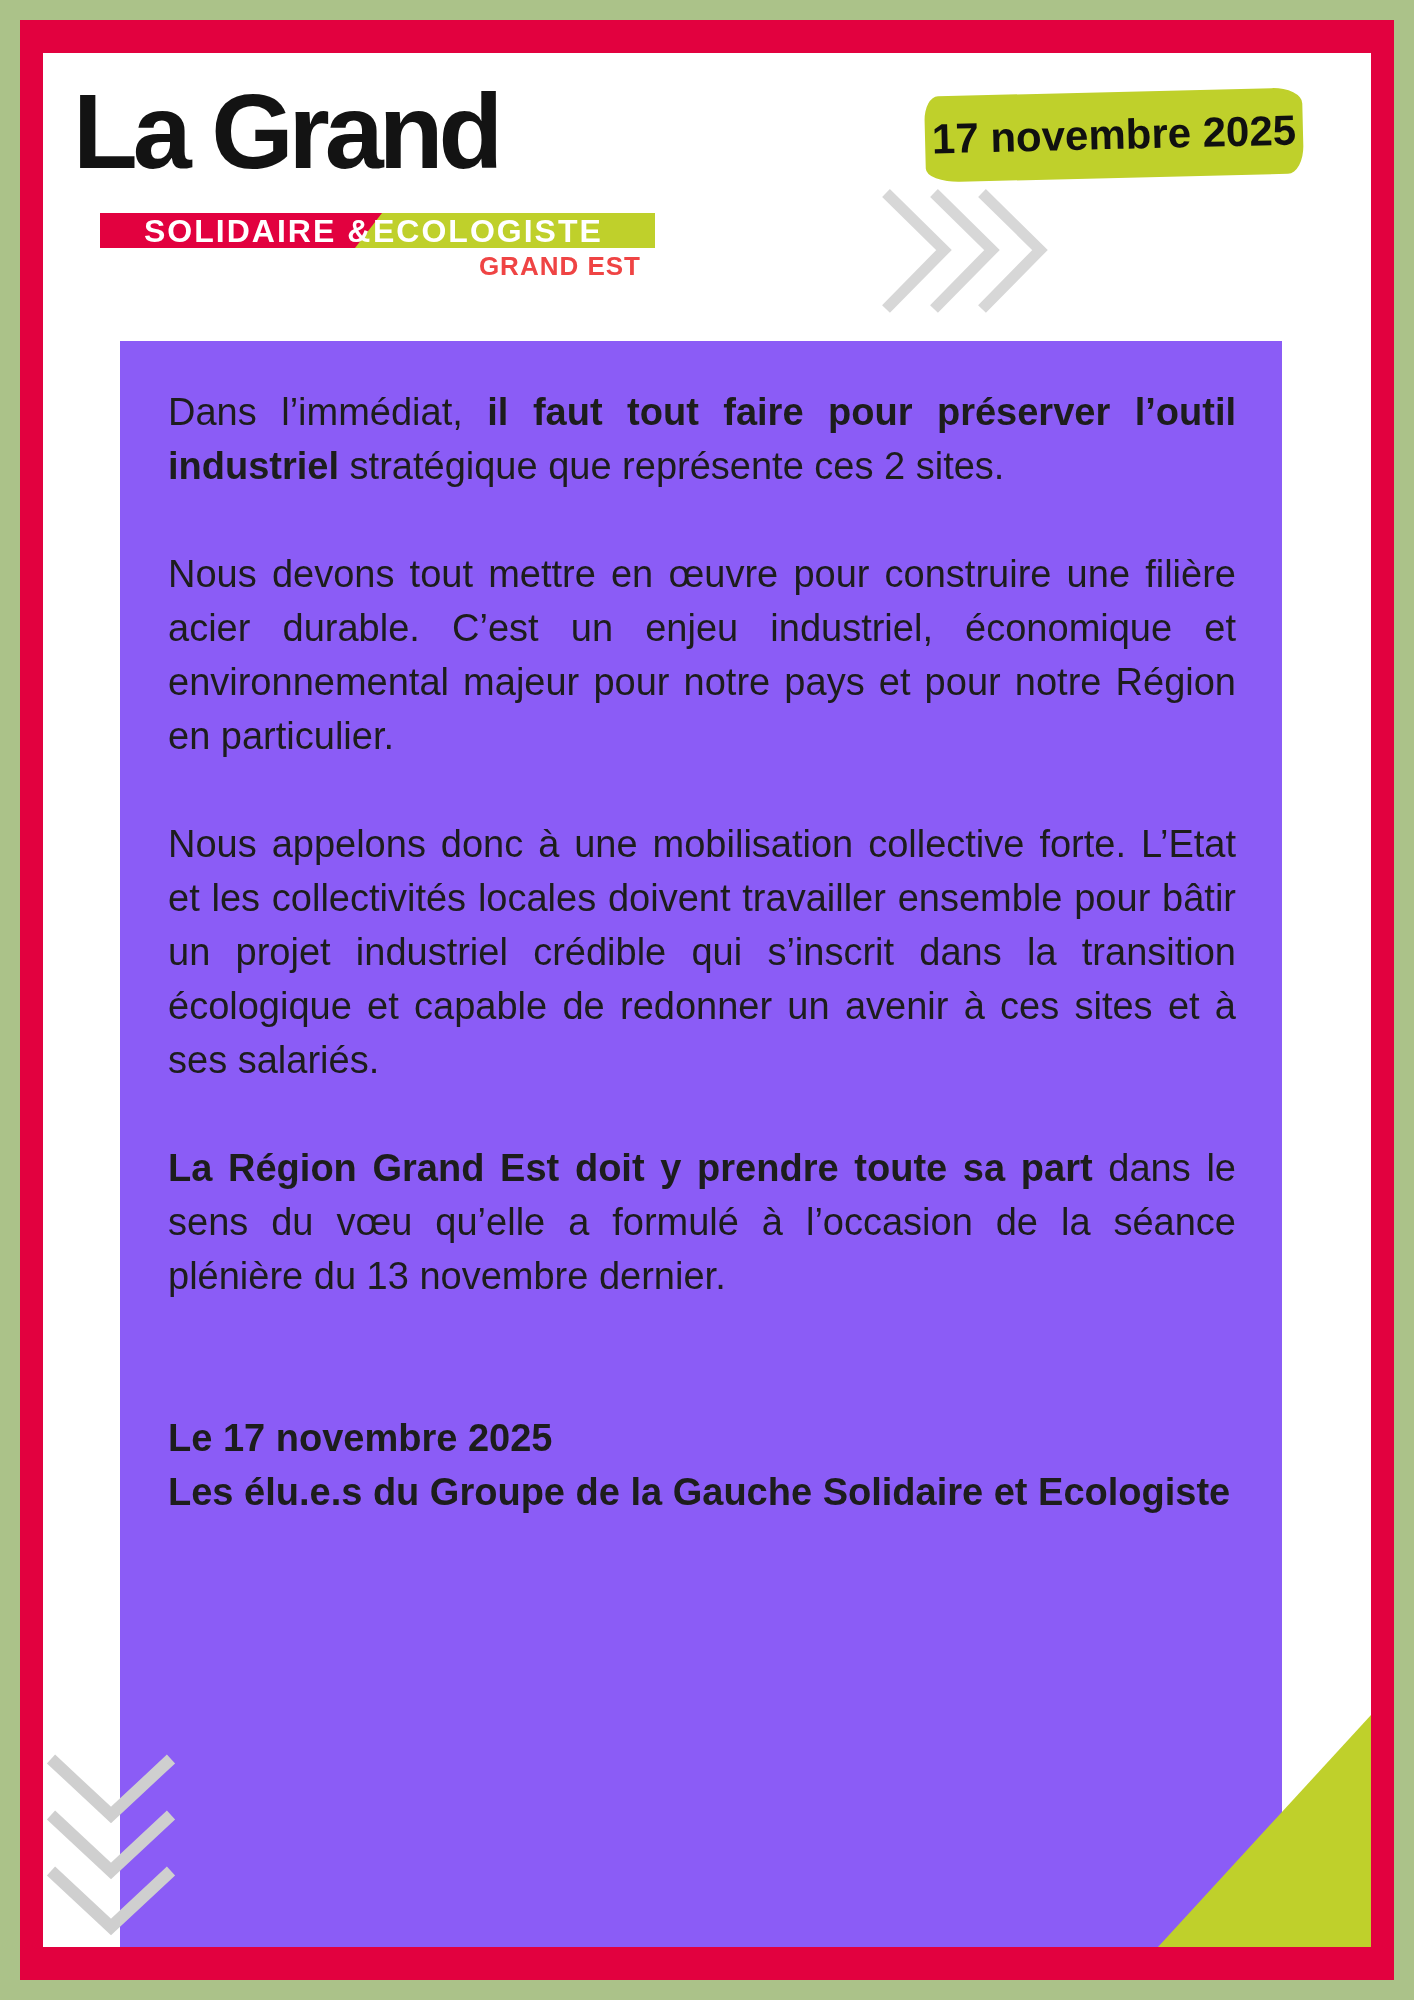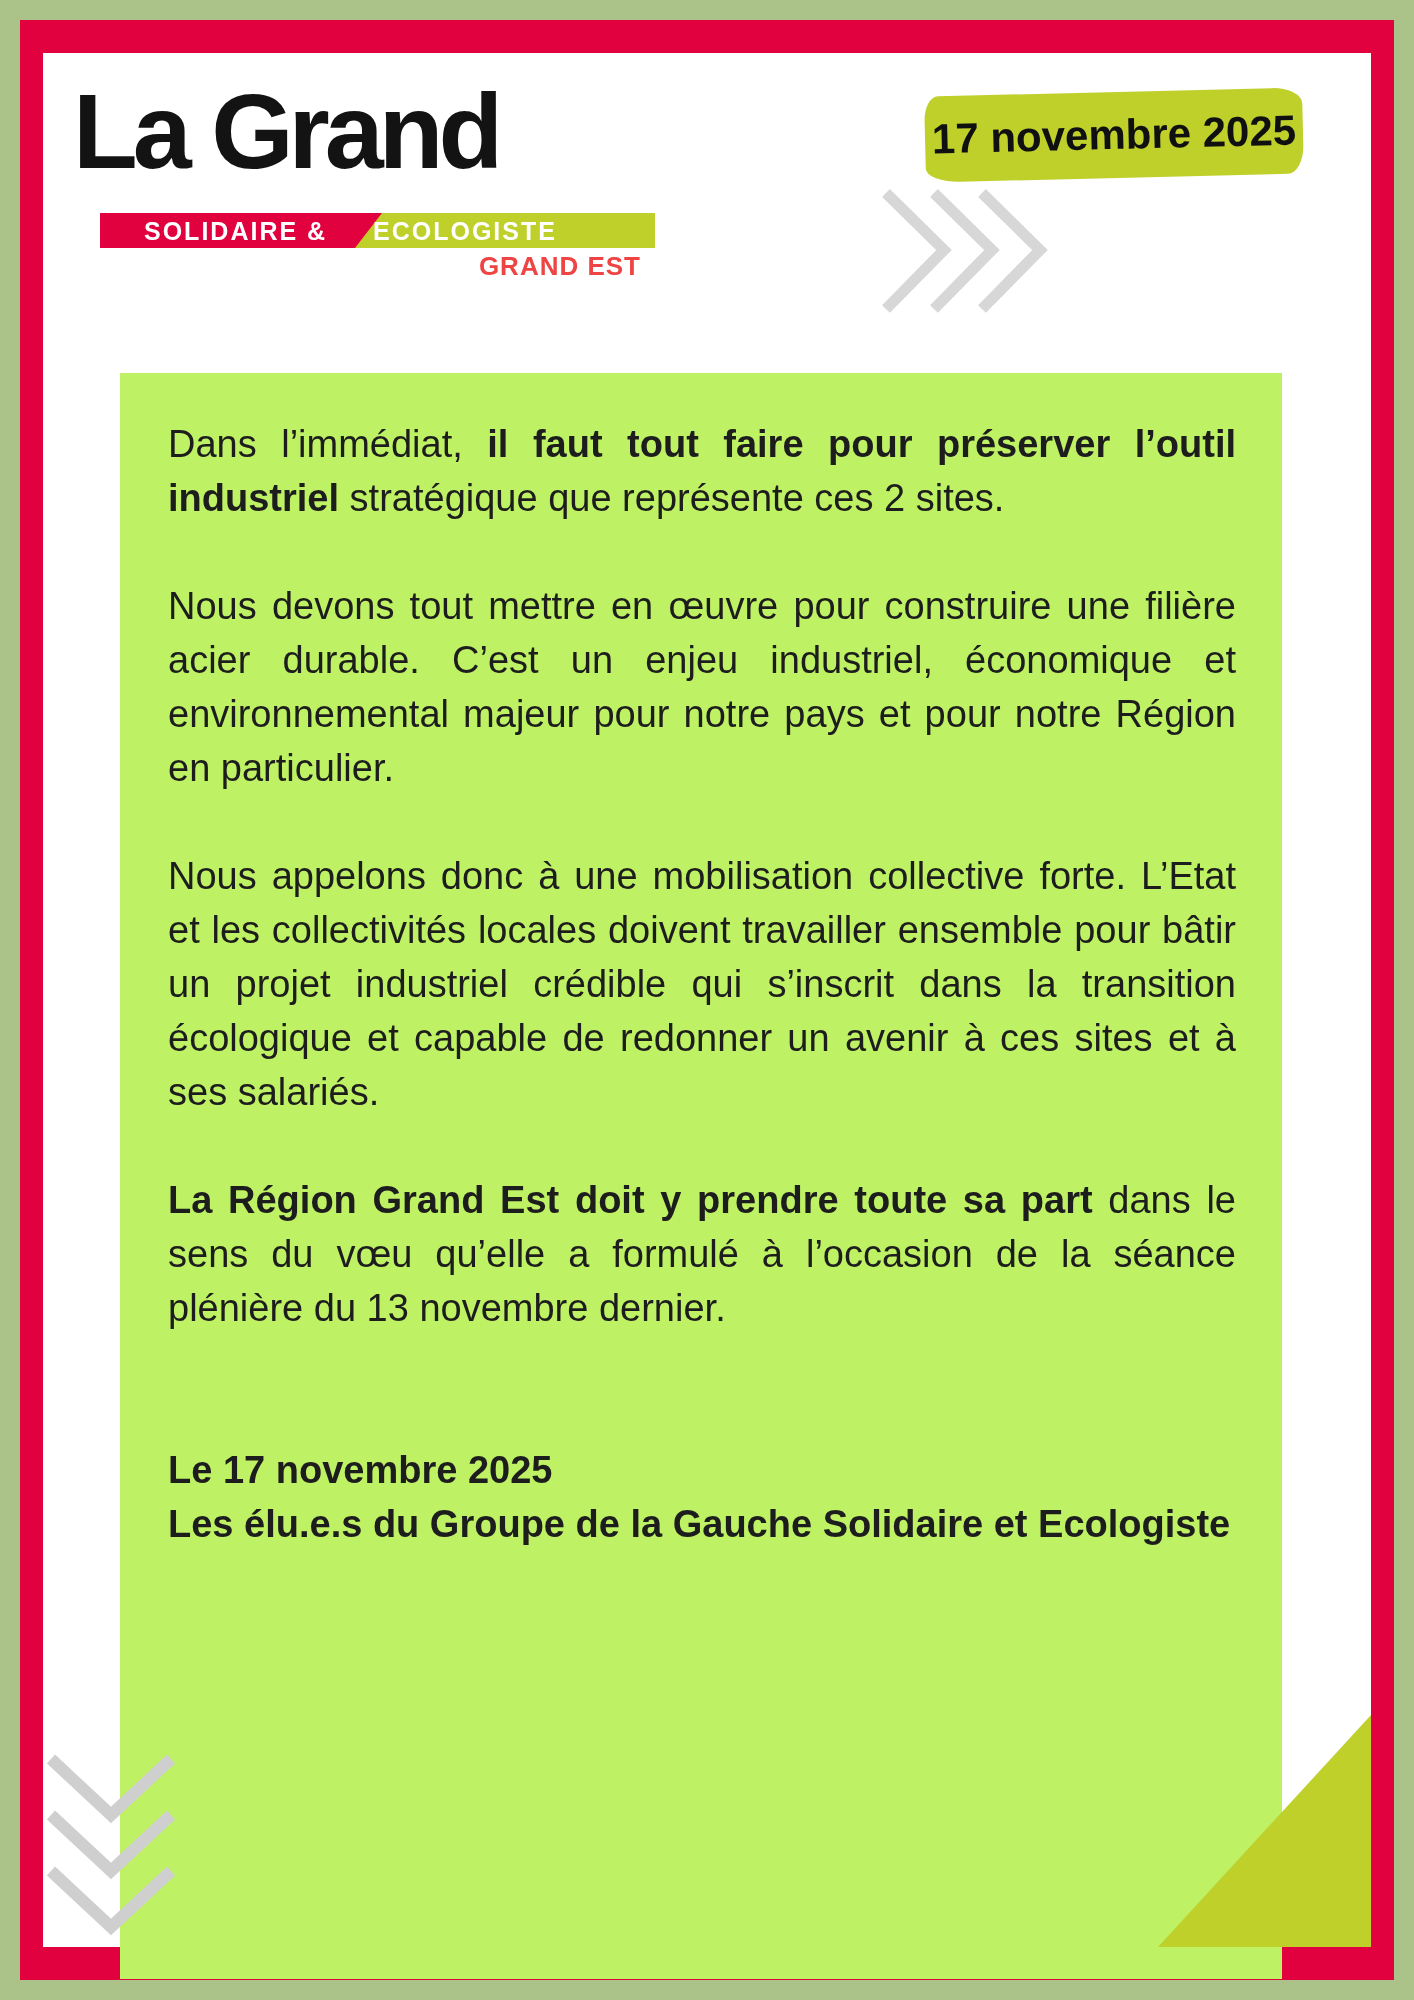--- a/index.html
+++ b/index.html
@@ -26,21 +26,21 @@
     position:absolute;left:57px;top:160px;width:555px;height:35px;
     background:#e2013f;
   }
   .logo-bar .yellow-part{
     position:absolute;left:255px;top:0;width:300px;height:35px;
     background:#bfd02b;
     clip-path:polygon(9% 0,100% 0,100% 100%,0 100%);
   }
   .logo-bar .bar-text{
     position:absolute;top:0;height:30px;line-height:36px;
-    font-size:25px;font-weight:700;letter-spacing:2px;color:#ffffff;
+    font-size:32px;font-weight:700;letter-spacing:2px;color:#ffffff;
     white-space:nowrap;z-index:2;
   }
   .bar-text.left{left:44px;}
   .bar-text.right{left:273px;}
   .logo-region{
     position:absolute;left:57px;top:198px;width:555px;
     text-align:right;padding-right:14px;box-sizing:border-box;
     font-size:26px;font-weight:700;letter-spacing:1px;color:#ef4444;
   }
   
@@ -51,21 +51,21 @@
     border-radius:14px 30px 16px 34px / 24px 16px 28px 14px;
     display:flex;align-items:center;justify-content:center;
     font-size:42px;font-weight:700;color:#101010;white-space:nowrap;
   }
   
   .chevrons-right{position:absolute;left:835px;top:132px;z-index:1;}
   .chevrons-down{position:absolute;left:0px;top:1698px;z-index:3;}
   
   .gray-panel{
     position:absolute;left:77px;top:288px;width:1162px;height:1606px;
-    background:#bef264;z-index:1;margin-top:32px;
+    background:#8b5cf6;z-index:1;
   }
   .text-flow{
     position:absolute;left:0;top:0;width:100%;box-sizing:border-box;
     padding:44px 46px 0 48px;
     font-size:38px;line-height:54px;color:#1d1d1d;
     text-align:justify;
   }
   .text-flow p{margin:0 0 54px 0;}
   .text-flow .b{font-weight:700;}
   .signature{margin-top:108px;text-align:left;}

